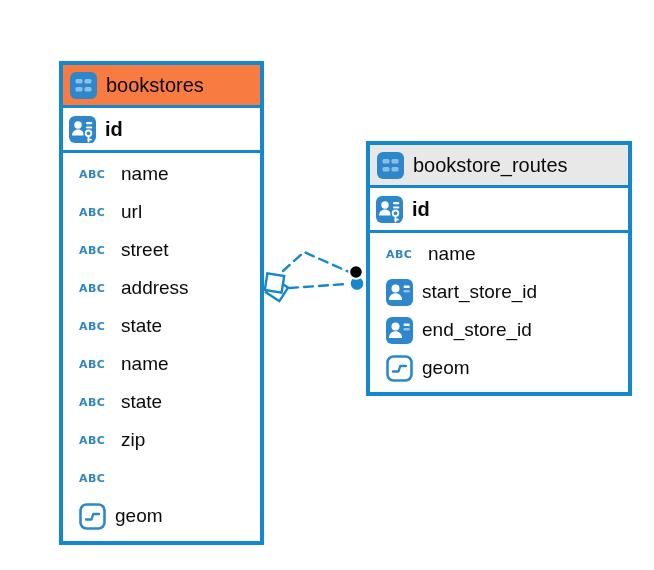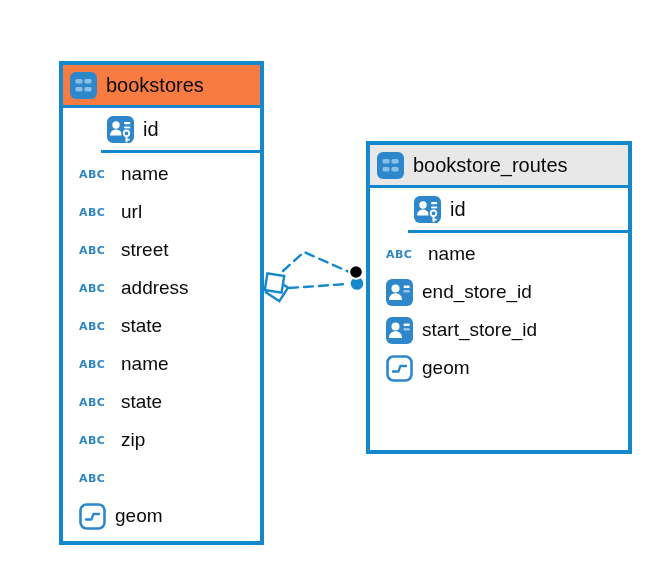--- a/index.html
+++ b/index.html
@@ -8,34 +8,34 @@
     font-family:"Liberation Sans","DejaVu Sans",sans-serif;color:#0a0a0a;
   }
   .canvas{position:absolute;inset:0;}
 
   
   .table{
     position:absolute;background:#ffffff;border:4px solid #1487CD;
     box-sizing:border-box;display:flex;flex-direction:column;
   }
   .tbl-bookstores{left:59px;top:61px;width:205px;height:484px;}
-  .tbl-routes{left:366px;top:141px;width:266px;height:313px;}
+  .tbl-routes{left:366px;top:141px;width:266px;height:255px;}
 
   .thead{
     height:43px;flex:0 0 43px;display:flex;align-items:center;gap:9px;
     padding:0 6px 0 7px;border-bottom:3px solid #1487CD;box-sizing:border-box;
     font-size:20px;
   }
   .thead.orange{background:#F87B41;}
   .thead.gray{background:#E9E8E8;}
 
   .pkrow{
     height:45px;flex:0 0 45px;display:flex;align-items:center;gap:9px;
     padding:0 6px;border-bottom:3px solid #1487CD;box-sizing:border-box;
-    background:#fff;font-size:20px;font-weight:400;margin-left:38px;
+    background:#fff;font-size:20px;font-weight:700;
   }
 
   .cols{flex:1 1 auto;padding-top:2px;}
   .crow{
     height:38px;display:flex;align-items:center;gap:9px;padding:0 16px;
     font-size:19px;background:#fff;
   }
 
   .ico{width:27px;height:27px;flex:0 0 27px;overflow:visible;}
   .abc{
@@ -165,31 +165,31 @@
         <span class="lbl">name</span>
       </div>
       <div class="crow">
         <svg class="ico" viewBox="0 0 27 27">
           <rect x="0" y="0" width="27" height="27" rx="6" fill="#2E87CA"></rect>
           <circle cx="9.5" cy="9.5" r="4" fill="#ffffff"></circle>
           <path d="M3,21 C3,16.7 6,14.3 9.5,14.3 C13,14.3 16,16.7 16,21 L3,21 Z" fill="#ffffff"></path>
           <rect x="17.5" y="6.5" width="6.3" height="2.4" rx="1.2" fill="#ffffff"></rect>
           <rect x="17.5" y="11" width="6.3" height="2.4" rx="1.2" fill="#ffffff" opacity="0.5"></rect>
         </svg>
-        <span class="lbl">end_store_id</span>
+        <span class="lbl">start_store_id</span>
       </div>
       <div class="crow">
         <svg class="ico" viewBox="0 0 27 27">
           <rect x="0" y="0" width="27" height="27" rx="6" fill="#2E87CA"></rect>
           <circle cx="9.5" cy="9.5" r="4" fill="#ffffff"></circle>
           <path d="M3,21 C3,16.7 6,14.3 9.5,14.3 C13,14.3 16,16.7 16,21 L3,21 Z" fill="#ffffff"></path>
           <rect x="17.5" y="6.5" width="6.3" height="2.4" rx="1.2" fill="#ffffff"></rect>
           <rect x="17.5" y="11" width="6.3" height="2.4" rx="1.2" fill="#ffffff" opacity="0.5"></rect>
         </svg>
-        <span class="lbl">start_store_id</span>
+        <span class="lbl">end_store_id</span>
       </div>
       <div class="crow">
         <svg class="ico" viewBox="0 0 27 27">
           <rect x="1.5" y="1.5" width="24" height="24" rx="6" fill="#ffffff" stroke="#2E87CA" stroke-width="2.6"></rect>
           <path d="M7,16.5 L12.5,16.5 L14.3,11 L20,11" fill="none" stroke="#2E87CA" stroke-width="2.4" stroke-linecap="round" stroke-linejoin="round"></path>
         </svg>
         <span class="lbl">geom</span>
       </div>
     </div>
   </div>

